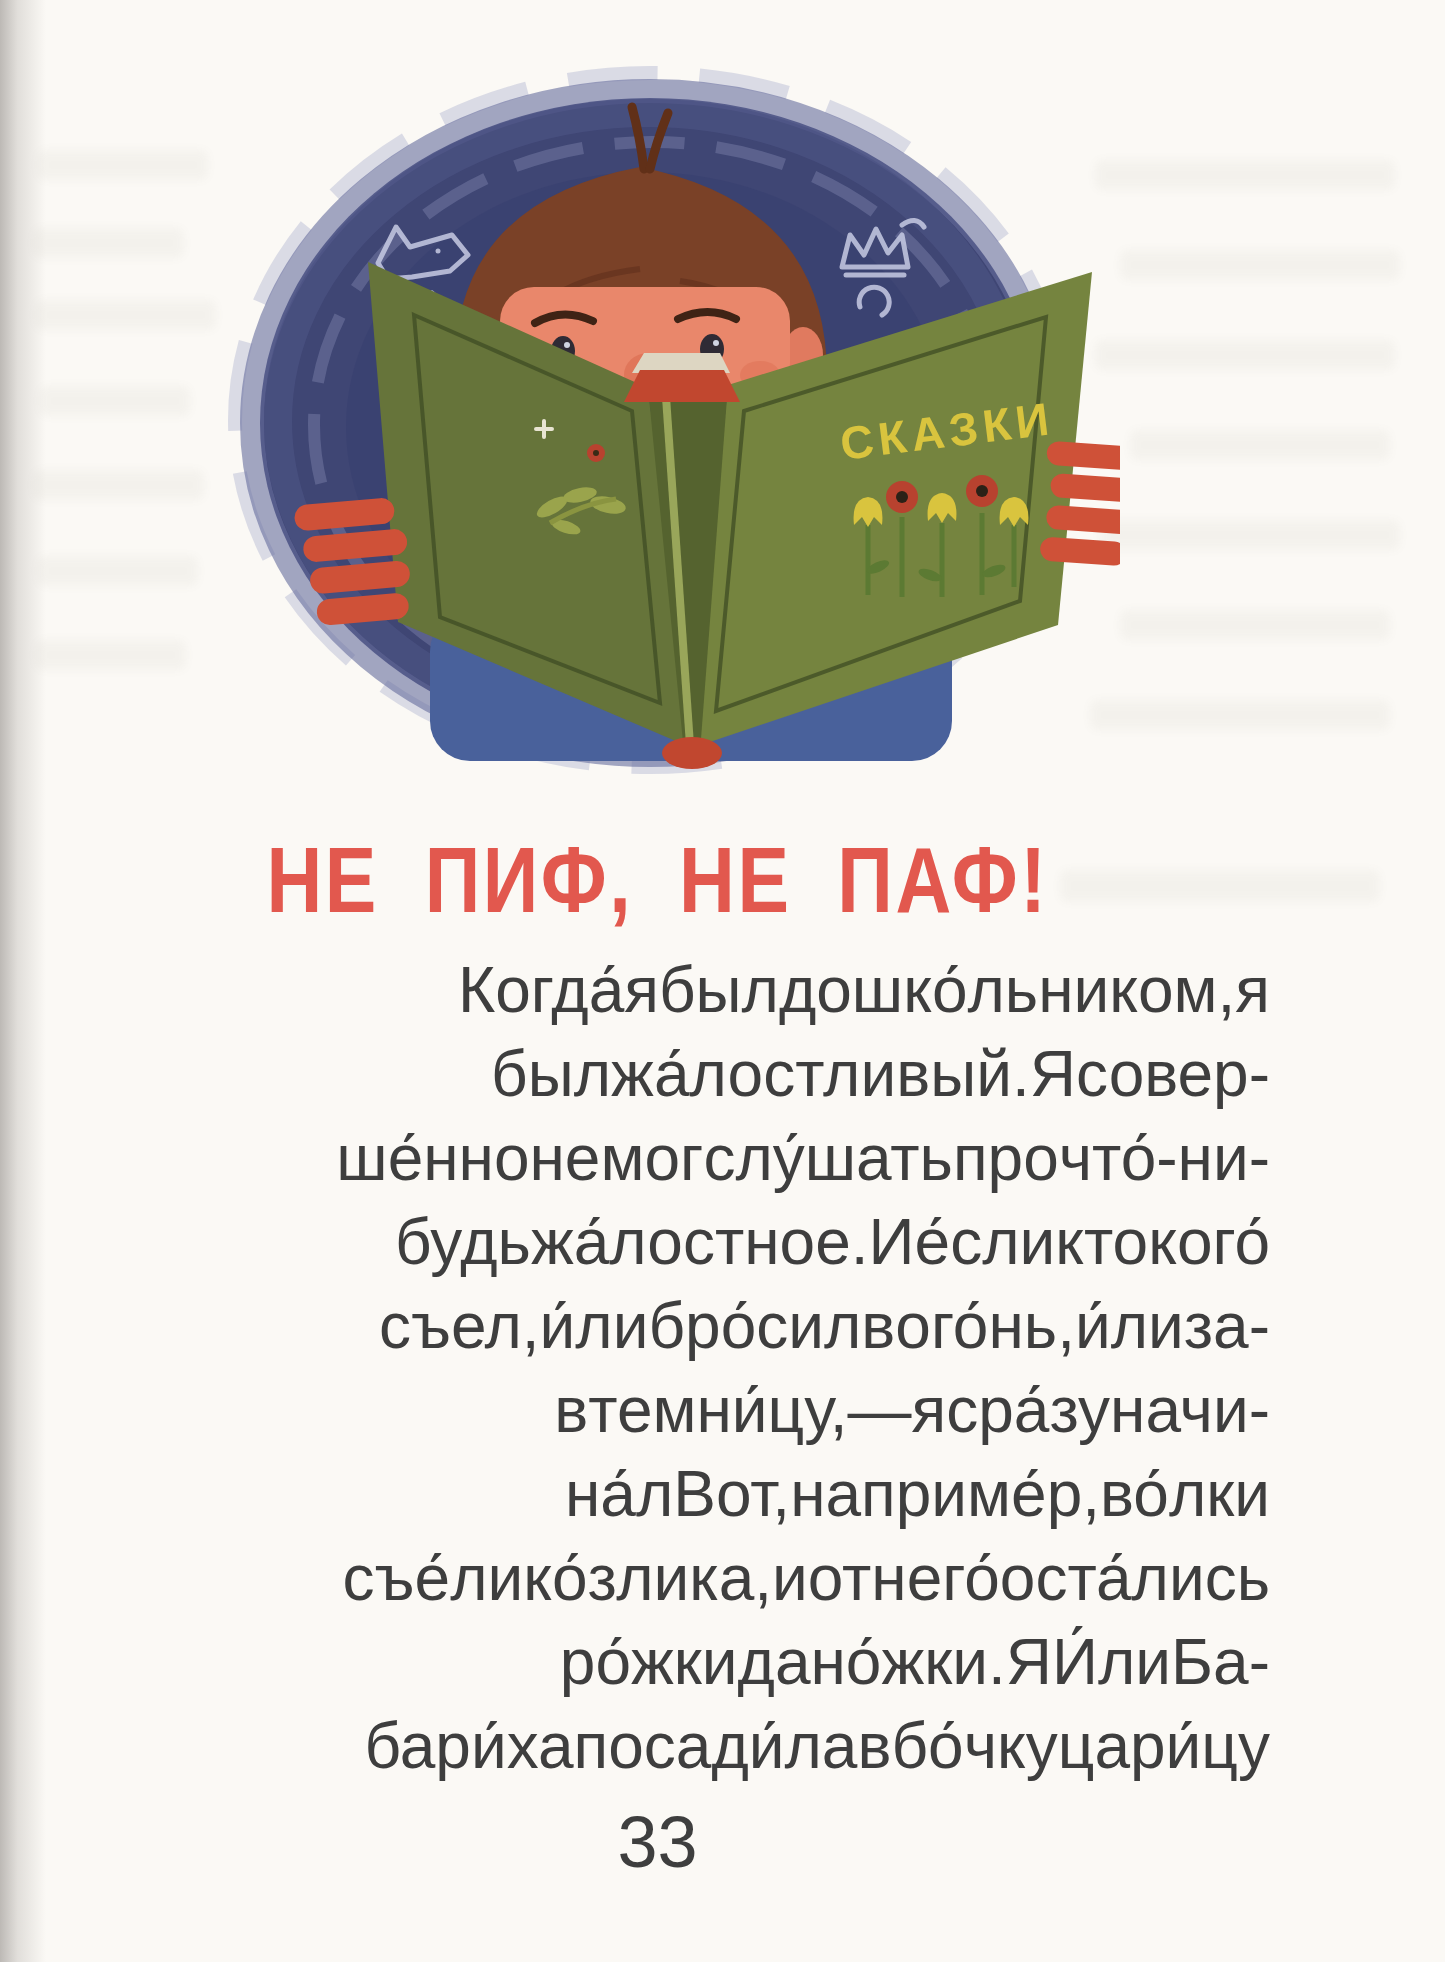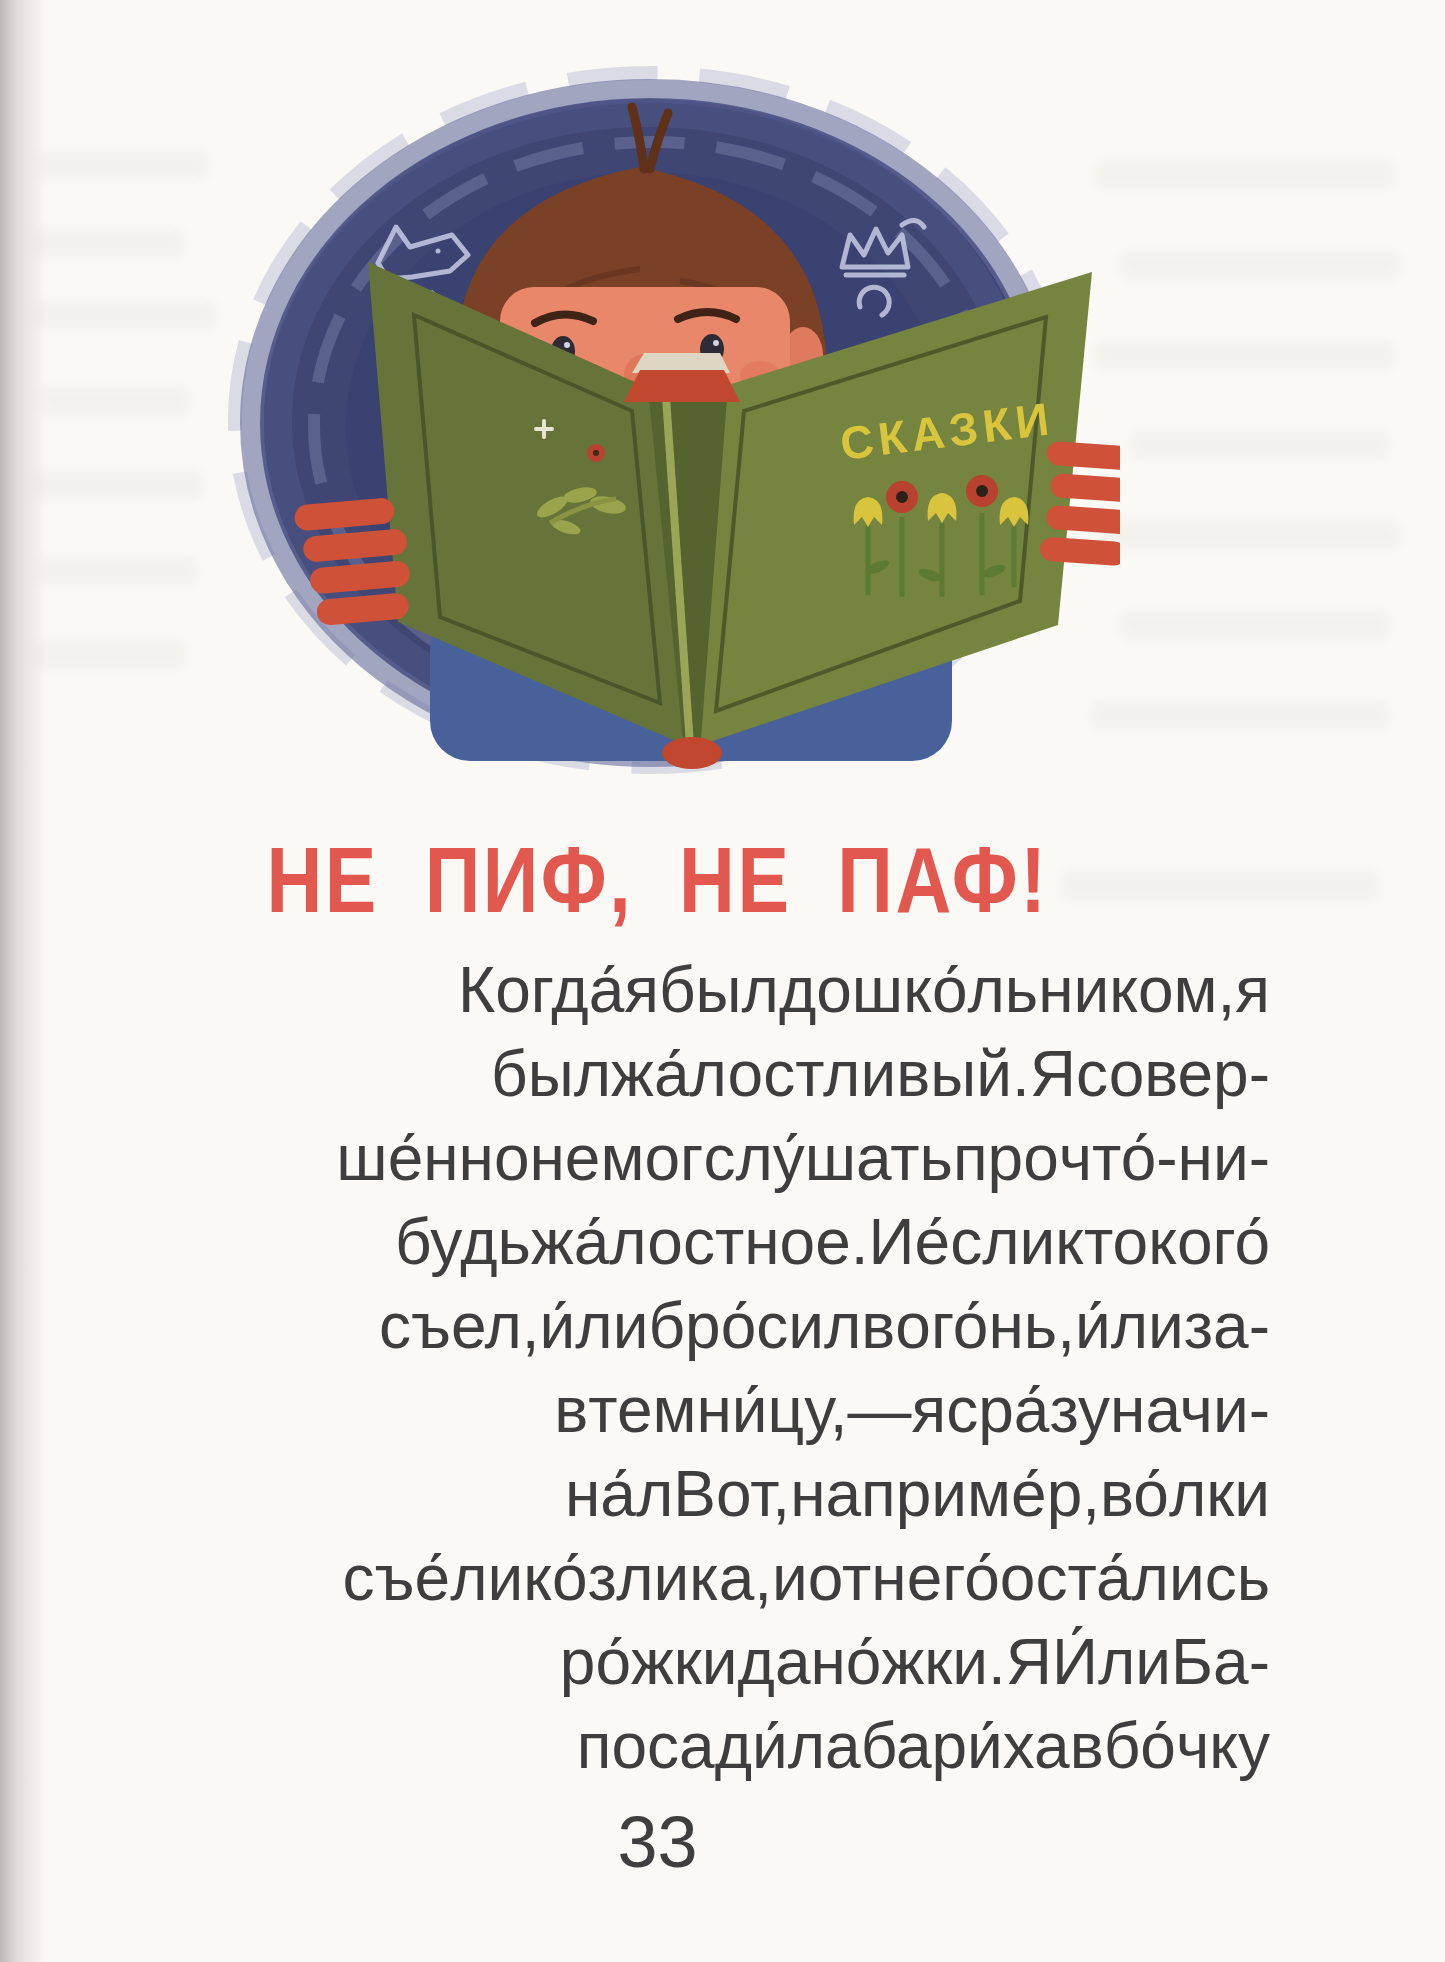--- a/index.html
+++ b/index.html
@@ -251,22 +251,23 @@
       </div>
       <div class="line">
         <span class="word">ро́жки</span>
         <span class="word">да</span>
         <span class="word">но́жки.</span>
         <span class="word">Я</span>
         <span class="word">И́ли</span>
         <span class="word">Ба-</span>
       </div>
       <div class="line">
+        <span class="word">бари́ха</span>
         <span class="word">посади́ла</span>
-        <span class="word">бари́ха</span>
         <span class="word">в</span>
         <span class="word">бо́чку</span>
+        <span class="word">цари́цу</span>
       </div>
     </div>
 
   <div class="pagenum">33</div>
 
 </div>
 
 </body></html>

